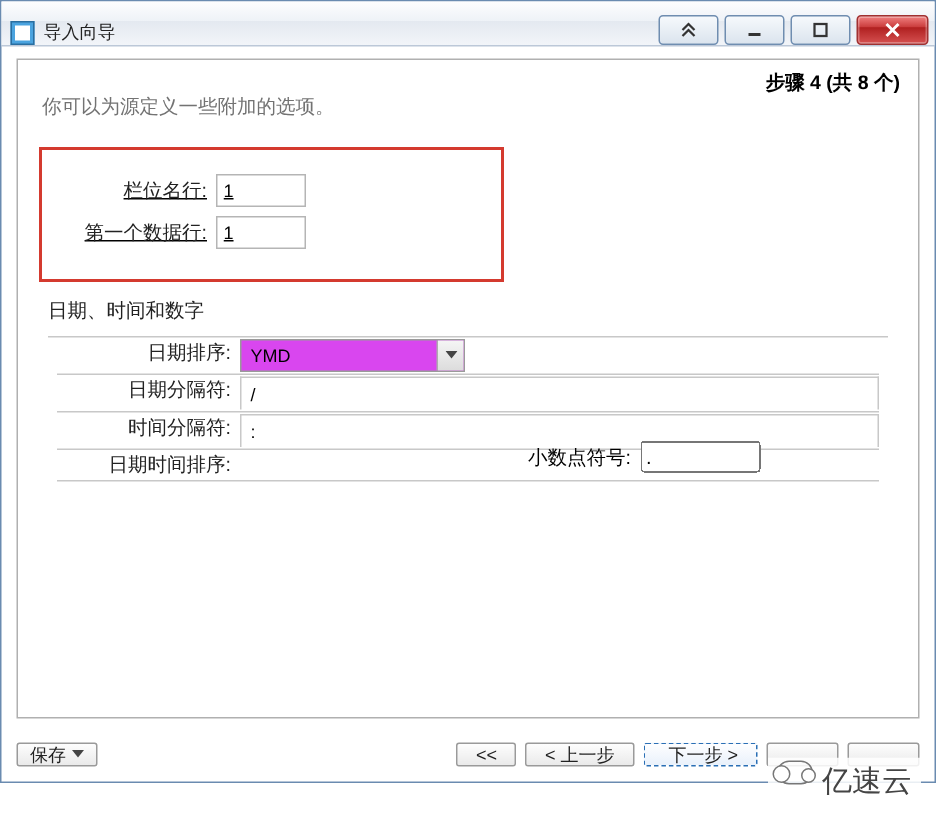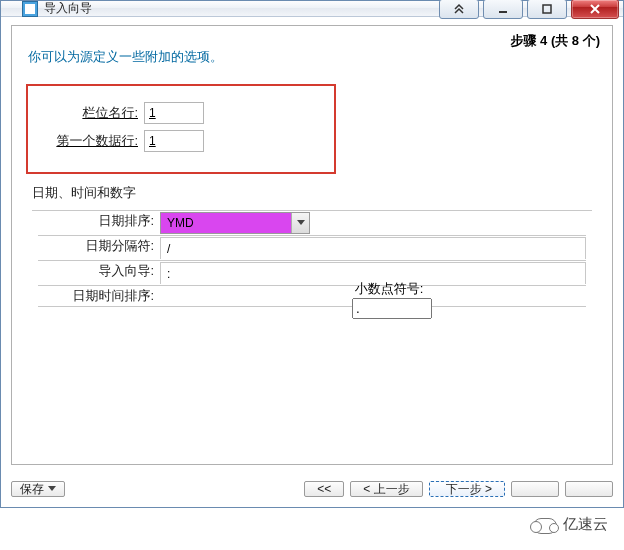--- a/index.html
+++ b/index.html
@@ -12,26 +12,26 @@
     height: 550px;
     overflow: hidden;
     position: relative;
   }
   .window {
     width: 624px;
     border: 1px solid #6a8bb0;
     background: #fff;
   }
   .titlebar {
-    height: 16px;
+    height: 30px;
     background: linear-gradient(to bottom, #fdfdfe 0%, #eef2f7 45%, #e4e9f0 46%, #f2f5f9 100%);
     border-bottom: 1px solid #bcc8d8;
     display: flex;
-    align-items: center;
-    padding: 0 4px 0 21px;
+    align-items: flex-end;
+    padding: 0 4px 0 6px;
   }
   .app-icon {
     width: 16px; height: 16px;
     background: #4aa3df;
     border: 1px solid #2a6ea0;
     margin-right: 6px;
     position: relative;
   }
   .app-icon::after{
     content:"";
@@ -69,21 +69,21 @@
     min-height: 440px;
     position: relative;
   }
   .step-label {
     position:absolute;
     top:6px; right:12px;
     font-weight: bold;
     font-size: 13px;
     color:#000;
   }
-  .intro { margin: 12px 0 18px 2px; font-size:13px; color:#0369a1;}
+  .intro { margin: 12px 0 18px 2px; font-size:13px; color:#737373;}
   .highlight {
     border: 2px solid #d43a2f;
     padding: 10px 12px 14px 12px;
     width: 310px;
     margin-bottom: 10px;
     text-decoration: underline;
   }
   .row {
     display:flex; align-items:center; margin: 6px 0;
   }
@@ -140,21 +140,21 @@
     width:18px; height:100%;
     border-left:1px solid #adadad;
     background: linear-gradient(to bottom,#f5f5f5,#dcdcdc);
     display:flex; align-items:center; justify-content:center;
   }
   .combo .caret svg{width:8px;height:6px;}
   .second-col{
     position:absolute;
     left: 340px;
     top: 254px;
-    display:flex; align-items:center;flex-direction:column;
+    display:flex; align-items:center;
   }
   .second-col label{ margin-right:6px; font-size:13px;}
   .footer {
     padding: 6px 10px 10px 10px;
     display:flex; align-items:center;
     gap: 6px;
   }
   .btn {
     height: 16px;
     border: 1px solid #9a9a9a;
@@ -169,22 +169,22 @@
   .btn.save{ padding:0 8px; }
   .btn.primary {
     border:1px dashed #2a6fb5;
     background: linear-gradient(to bottom,#fefeff,#e9f1fb);
     padding-left: 16px;
   }
   .footer-spacer{ flex:1; }
   .watermark{
     position:fixed;
     right:10px; bottom:14px;
-    display:flex; align-items:flex-end; gap:6px;
-    font-size: 15px;
+    display:flex; align-items:flex-start; gap:6px;
+    font-size: 20px;
     color:#444;
     background:rgba(255,255,255,0.85);
     padding:2px 6px;
   }
   .cloud{
     width:24px;height:16px;border:1.5px solid #777;border-radius:10px;
     position:relative;
   }
   .cloud::before,.cloud::after{
     content:"";position:absolute;border:1.5px solid #777;border-radius:50%;
@@ -258,21 +258,21 @@
           </div>
           <div style="flex:1"></div>
         </div>
         <div class="underline-row">
           <label>日期分隔符:</label>
           <div class="cell-input">
               <span>/</span>
             </div>
         </div>
         <div class="underline-row">
-          <label>导入向导:</label>
+          <label>时间分隔符:</label>
           <div class="cell-input">
               <span>:</span>
             </div>
         </div>
         <div class="underline-row">
           <label>日期时间排序:</label>
           <div style="flex:1"></div>
         </div>
       </div>
 

